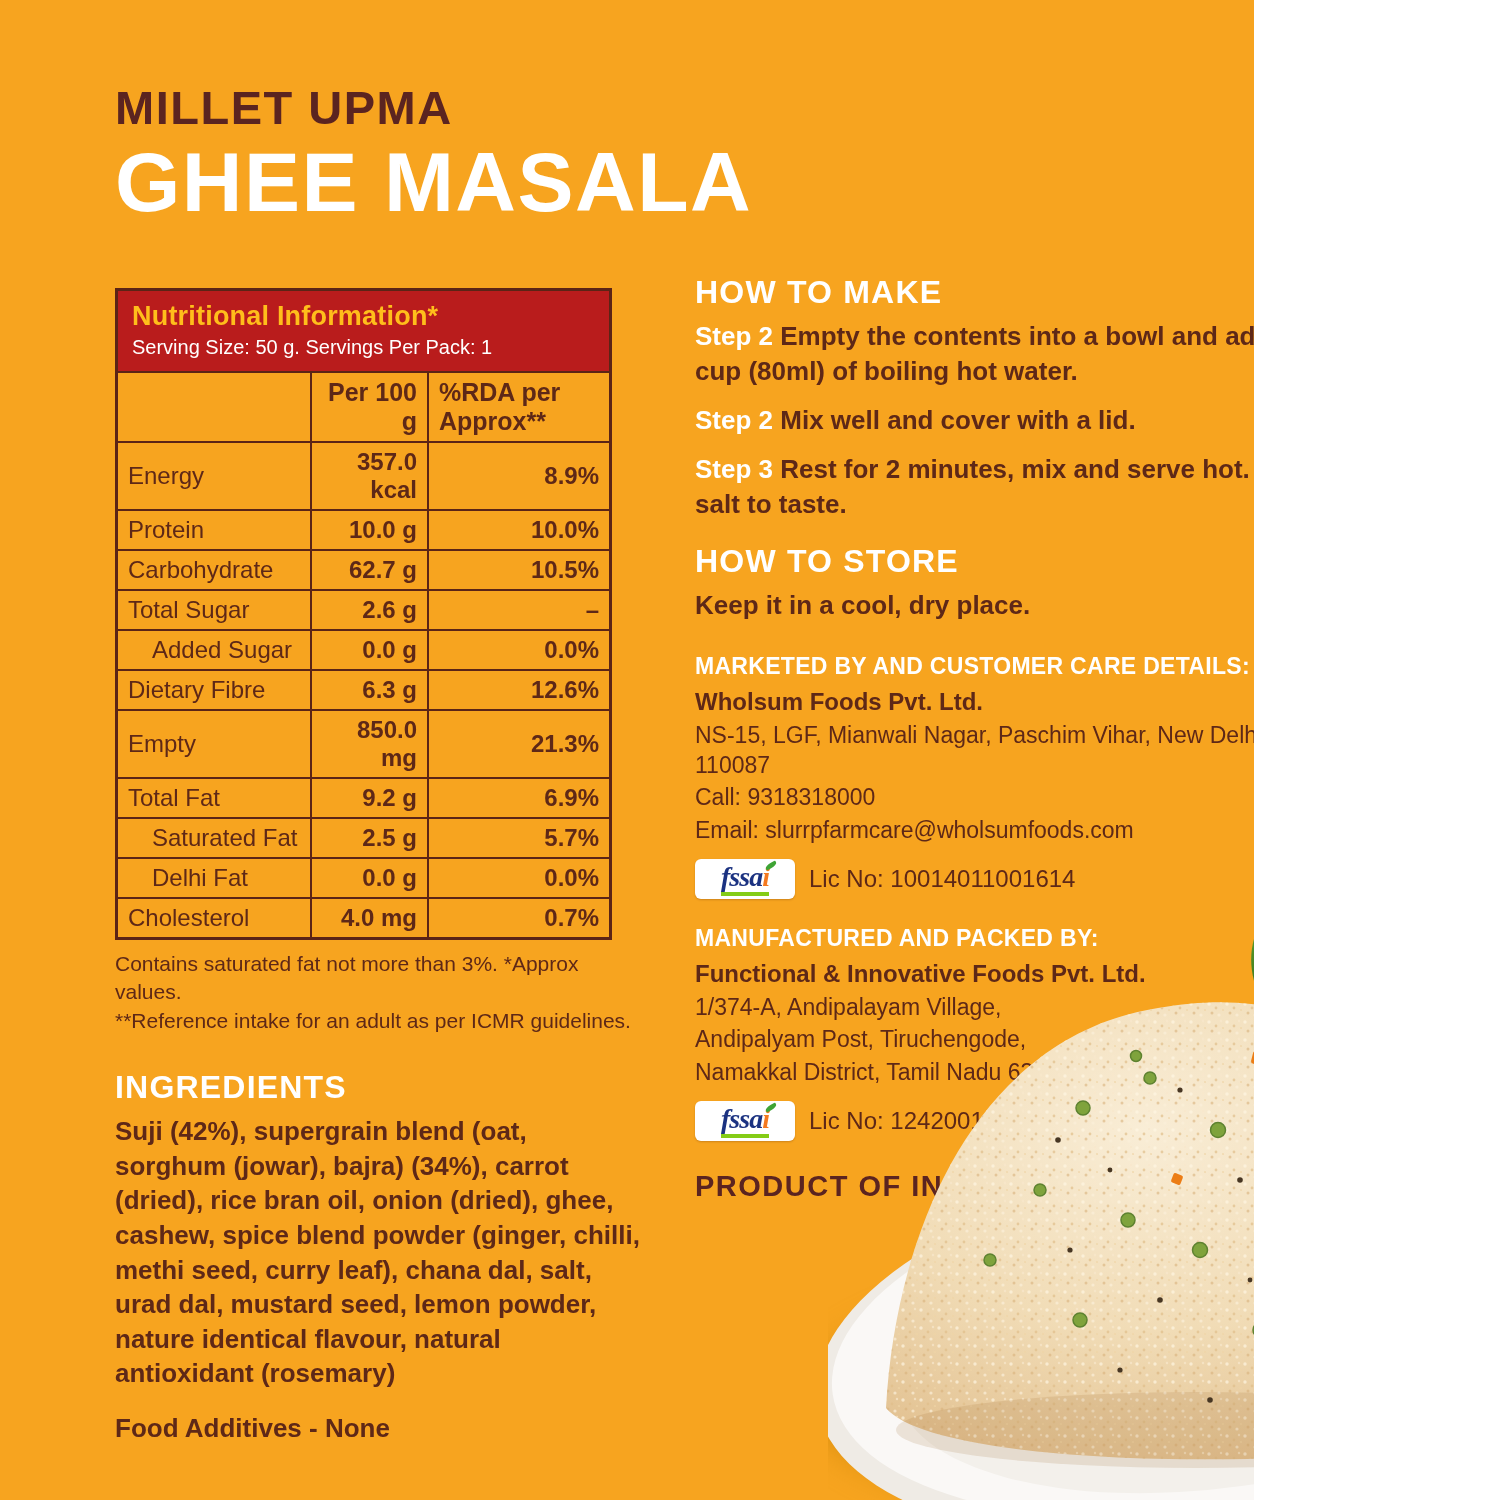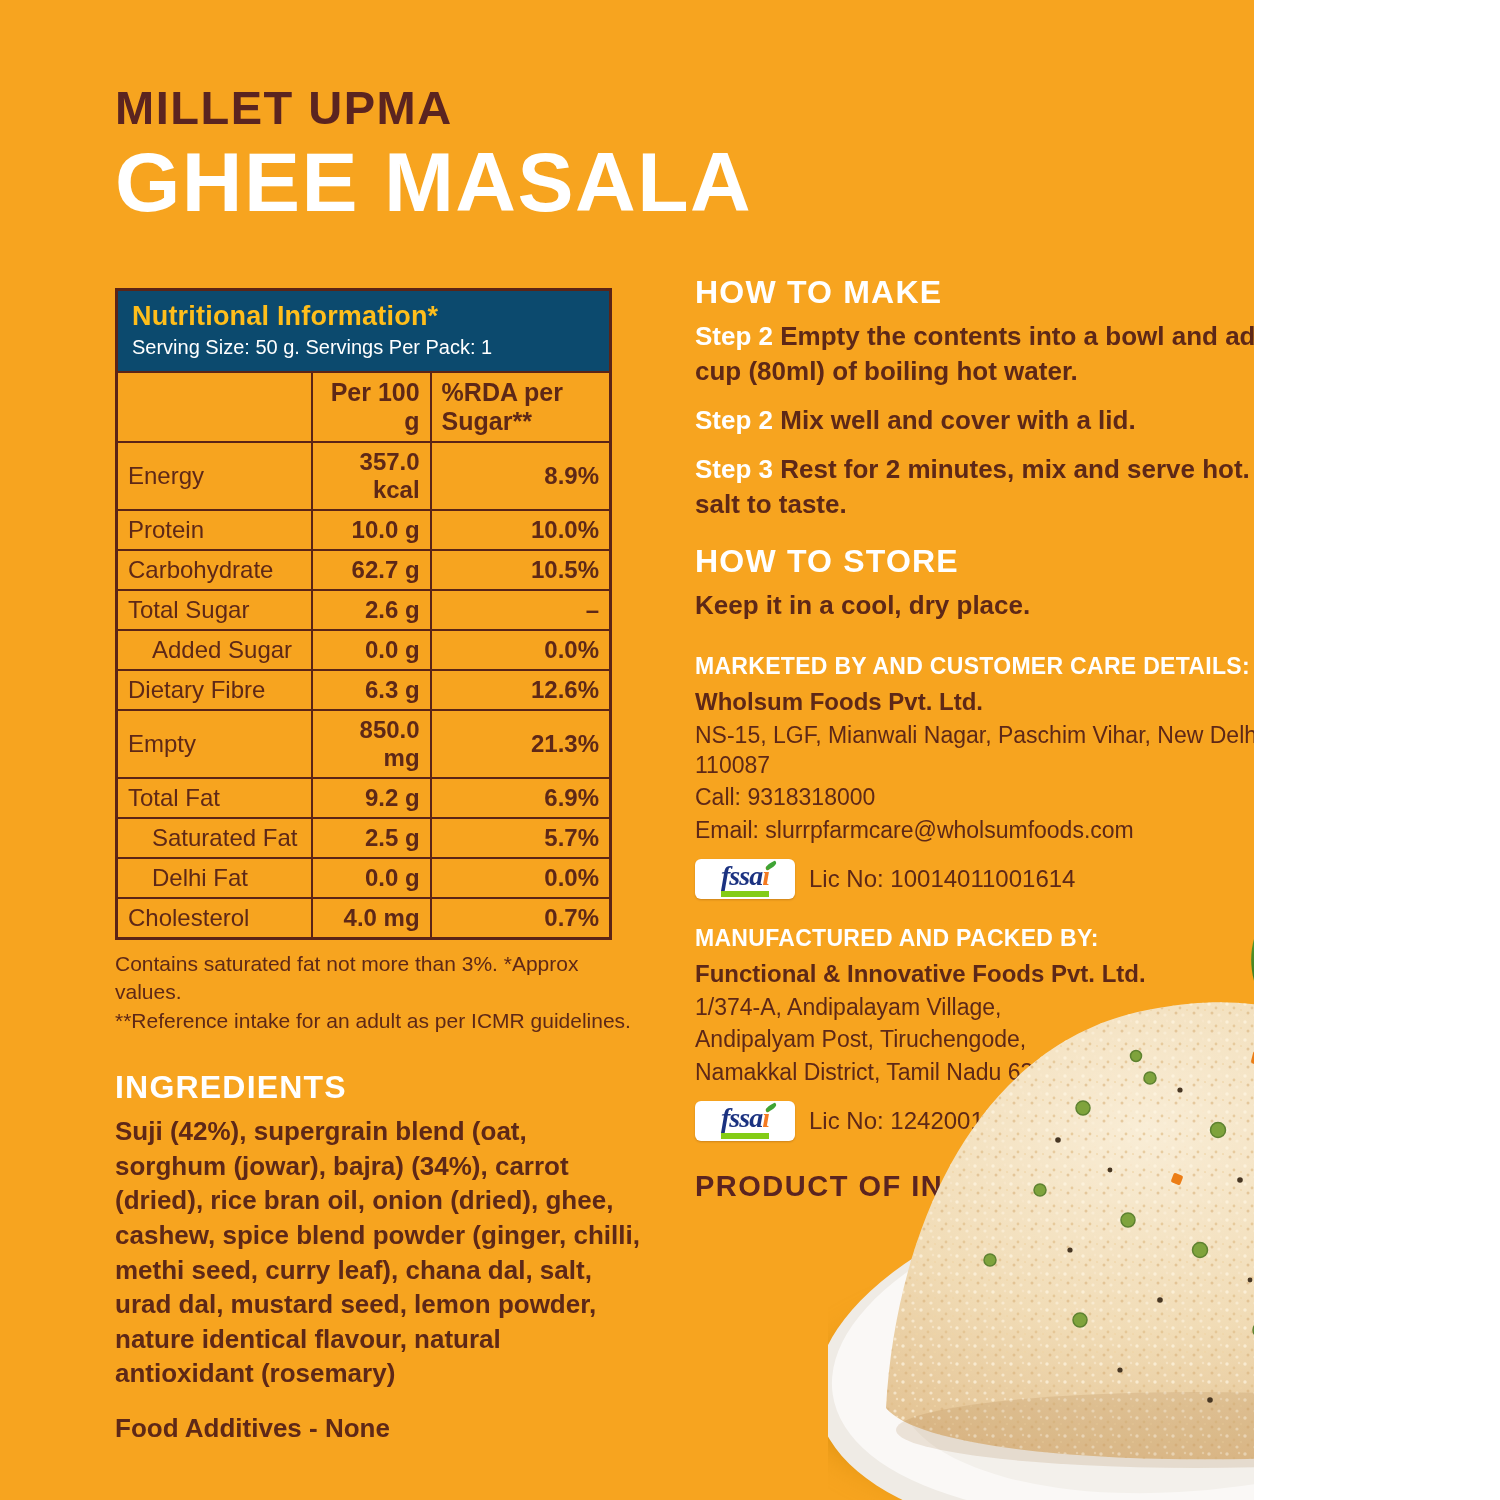--- a/index.html
+++ b/index.html
@@ -14,21 +14,21 @@
   .title-block{position:absolute;left:115px;top:84px;}
   .title-sub{font-size:47px;color:#5B2420;}
   .title-main{font-size:84px;color:#FFFFFF;margin-top:6px;}
   .section-h{font-size:32px;color:#FFFFFF;font-weight:900;letter-spacing:1.2px;margin:0 0 10px 0;}
   .mini-h{font-size:23px;color:#FFFFFF;font-weight:700;letter-spacing:.3px;margin:0 0 8px 0;}
   
   .left-col{position:absolute;left:115px;top:288px;width:528px;}
   .right-col{position:absolute;left:695px;top:276px;width:640px;}
   
   .ntable{width:497px;border-collapse:collapse;border:3px solid #5B2416;}
-  .ntable .band{background:#0c4a6e;color:#fff;padding:10px 14px 12px 14px;}
+  .ntable .band{background:#b91c1c;color:#fff;padding:10px 14px 12px 14px;}
   .band .t{color:#FFBE1B;font-size:27px;font-weight:700;letter-spacing:.2px;}
   .band .s{color:#FFFFFF;font-size:20px;font-weight:400;margin-top:4px;}
   .ntable td,.ntable th{border:2px solid #5B2416;font-size:24px;padding:5px 10px;height:26px;}
   .ntable th{font-size:25px;font-weight:700;}
   .ntable .lab{text-align:left;font-weight:400;width:160px;}
   .ntable .v1{text-align:right;font-weight:700;width:112px;}
   .ntable .v2{text-align:right;font-weight:700;width:185px;}
   .ntable tr.ind .lab{padding-left:34px;}
   .foot{font-size:21px;font-weight:500;line-height:1.35;margin-top:10px;}
   
@@ -43,21 +43,21 @@
   .mkt{margin-top:30px;}
   .mfg{margin-top:26px;}
   .origin{margin-top:30px;font-size:29px;color:#5B2420;}
   
   .licrow{display:flex;align-items:center;gap:14px;margin-top:14px;}
   .fssai-box{
     width:100px;height:40px;background:#FFFFFF;border-radius:6px;
     display:flex;align-items:center;justify-content:center;position:relative;
     box-shadow:0 1px 2px rgba(90,40,10,.25);
   }
-  .fssai-text{font-family:"Liberation Serif", serif;font-style:italic;font-weight:700;font-size:28px;color:#1B3281;line-height:1;letter-spacing:-1px;border-bottom:6px solid #84cc16;padding-bottom:1px;}
+  .fssai-text{font-family:"Liberation Serif", serif;font-style:italic;font-weight:700;font-size:28px;color:#1B3281;line-height:1;letter-spacing:-1px;border-bottom:4px solid #84cc16;padding-bottom:1px;}
   .fssai-text .i2{color:#F47920;}
   .fssai-leaf{position:absolute;top:4px;right:18px;width:12px;height:5px;background:#3FA435;border-radius:60% 10% 60% 10%;transform:rotate(-28deg);}
   .lic{font-size:24px;font-weight:400;}
   
   .food{position:absolute;left:828px;top:928px;width:672px;height:572px;}
 </style>
 </head>
 <body>
 
 <div class="canvas">
@@ -73,21 +73,21 @@
       <tbody>
           <tr>
             <td colspan="3" class="band">
         <div class="t">Nutritional Information*</div>
         <div class="s">Serving Size: 50 g. Servings Per Pack: 1</div>
       </td>
           </tr>
       <tr>
         <th class="lab"></th>
         <th class="v1">Per 100 g</th>
-        <th class="v2" style="text-align:left;">%RDA per Sugar**</th>
+        <th class="v2" style="text-align:left;">%RDA per Approx**</th>
       </tr>
       <tr>
             <td class="lab">Energy</td>
             <td class="v1">357.0 kcal</td>
             <td class="v2">8.9%</td>
           </tr>
       <tr>
             <td class="lab">Protein</td>
             <td class="v1">10.0 g</td>
             <td class="v2">10.0%</td>

